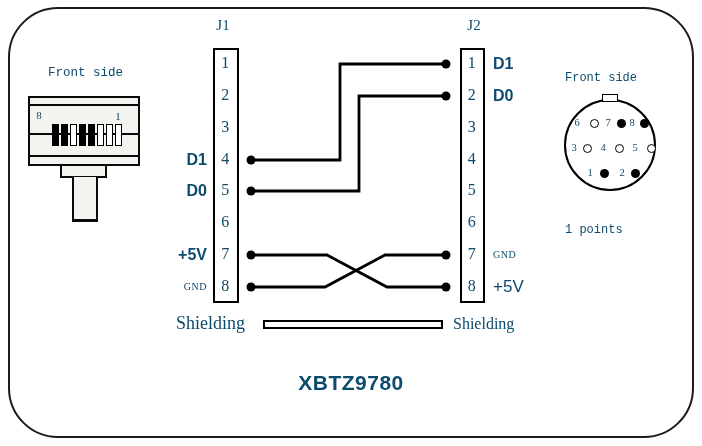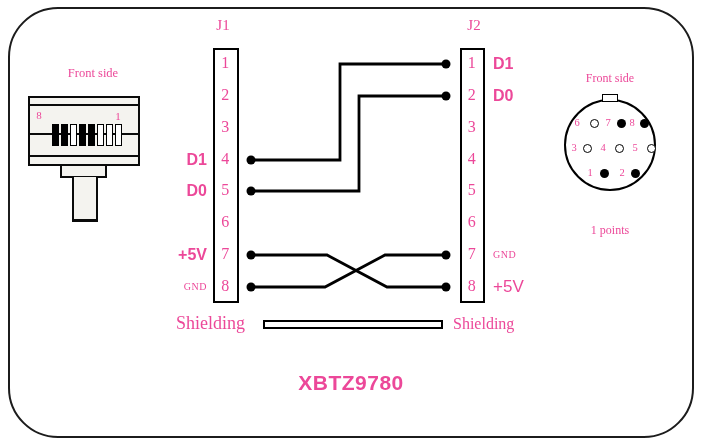--- a/index.html
+++ b/index.html
@@ -1,18 +1,18 @@
 <!DOCTYPE html>
 <html><head>
 <meta charset="utf-8">
 <style>
   html,body{margin:0;padding:0;background:#fff;}
   #canvas{
     position:relative;width:702px;height:446px;background:#ffffff;
-    font-family:"Liberation Serif",serif;color:#ec4899;overflow:hidden;
+    font-family:"Liberation Serif",serif;color:#0c4a6e;overflow:hidden;
   }
   .abs{position:absolute;}
   
   #frame{
     left:8px;top:7px;width:682px;height:427px;
     border:2.5px solid #1c1c1c;border-radius:50px;background:#fff;
   }
   
   .conn-box{
     width:26px;height:255px;top:48px;background:#fff;
@@ -44,21 +44,21 @@
   }
   .shield-label{font-size:18px;height:20px;line-height:20px;}
   .shield-label.small{font-size:16px;}
   
   #diagram-title{
     left:251px;top:371px;width:200px;text-align:center;
     font-family:"Liberation Sans",sans-serif;font-weight:700;font-size:21px;
     letter-spacing:0.5px;
   }
   
-  .small-caption{font-size:12.5px;text-align:center;height:15px;line-height:15px;}
+  .small-caption{font-size:12.5px;text-align:left;height:15px;line-height:15px;font-family:Liberation Mono, monospace;}
   #rj45-body{
     left:28px;top:96px;width:112px;height:70px;background:#f4f3ef;
     border:2.5px solid #0a0a0a;box-sizing:border-box;
   }
   .rj45-hline{left:28px;width:112px;height:2.2px;background:#0a0a0a;}
   .rj45-corner-num{font-size:11px;width:12px;height:13px;line-height:13px;text-align:center;}
   .rj45-pin{top:124px;width:7px;height:22px;box-sizing:border-box;}
   .rj45-pin.filled{background:#000;}
   .rj45-pin.open{background:#fff;border:1.6px solid #000;}
   #rj45-tab{

